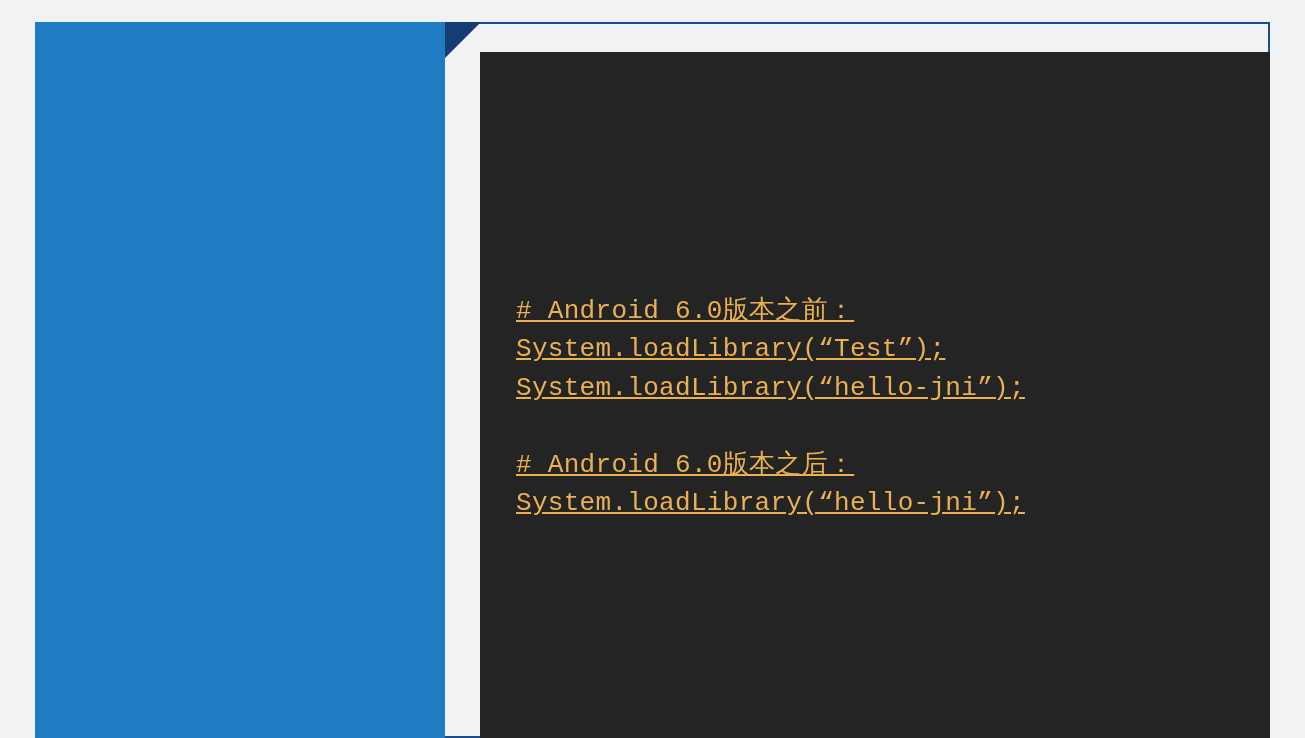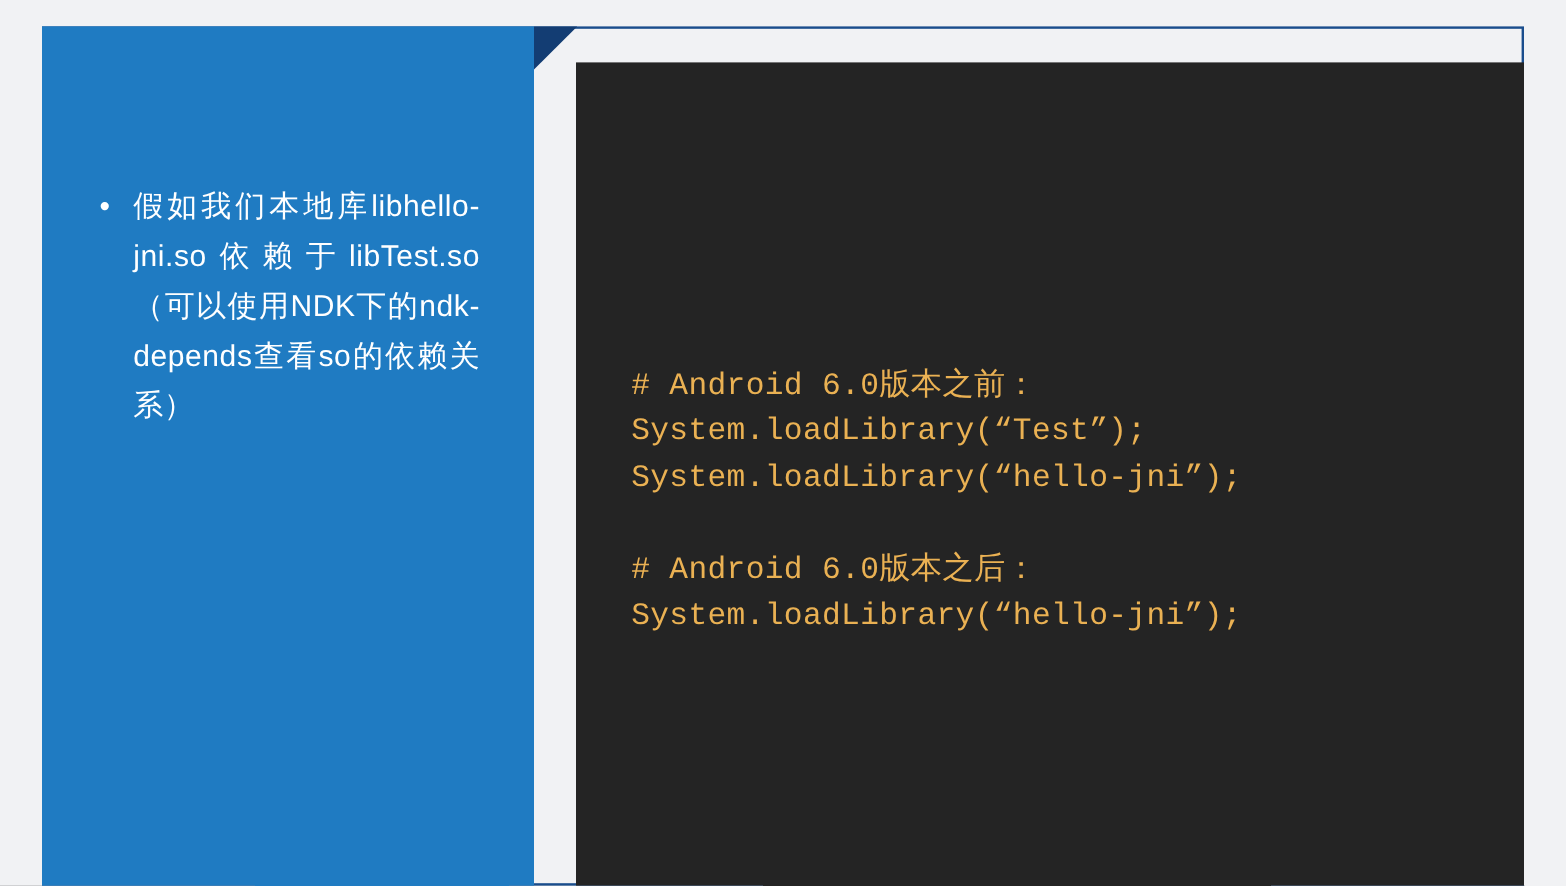--- a/index.html
+++ b/index.html
@@ -68,42 +68,42 @@
     position: absolute;
     left: 480px;
     top: 52px;
     width: 790px;
     height: 686px;
     background: #242424;
     box-sizing: border-box;
     padding: 240px 30px 30px 36px;
   }
   .code-panel pre {
-    margin: 10px;
+    margin: 0;
     font-family: Consolas, "Courier New", monospace;
     font-size: 26px;
     line-height: 1.48;
     color: #eab153;
     white-space: pre;
     letter-spacing: 0.3px;
+    text-decoration: underline;
   }
 </style>
 </head>
 <body>
 
 <div class="slide"></div>
 
 <div class="code-panel">
   <pre># Android 6.0版本之前：
 System.loadLibrary(“Test”);
 System.loadLibrary(“hello-jni”);
 
 # Android 6.0版本之后：
 System.loadLibrary(“hello-jni”);</pre>
 </div>
 
 <div class="left-panel">
   <ul>
-    <li>假如我们本地库libhello-jni.so依赖于libTest.so（可以使用NDK下的ndk-depends查看so的依赖关系）</li>
   </ul>
 </div>
 
 <div class="notch"></div>
 
 </body></html>

